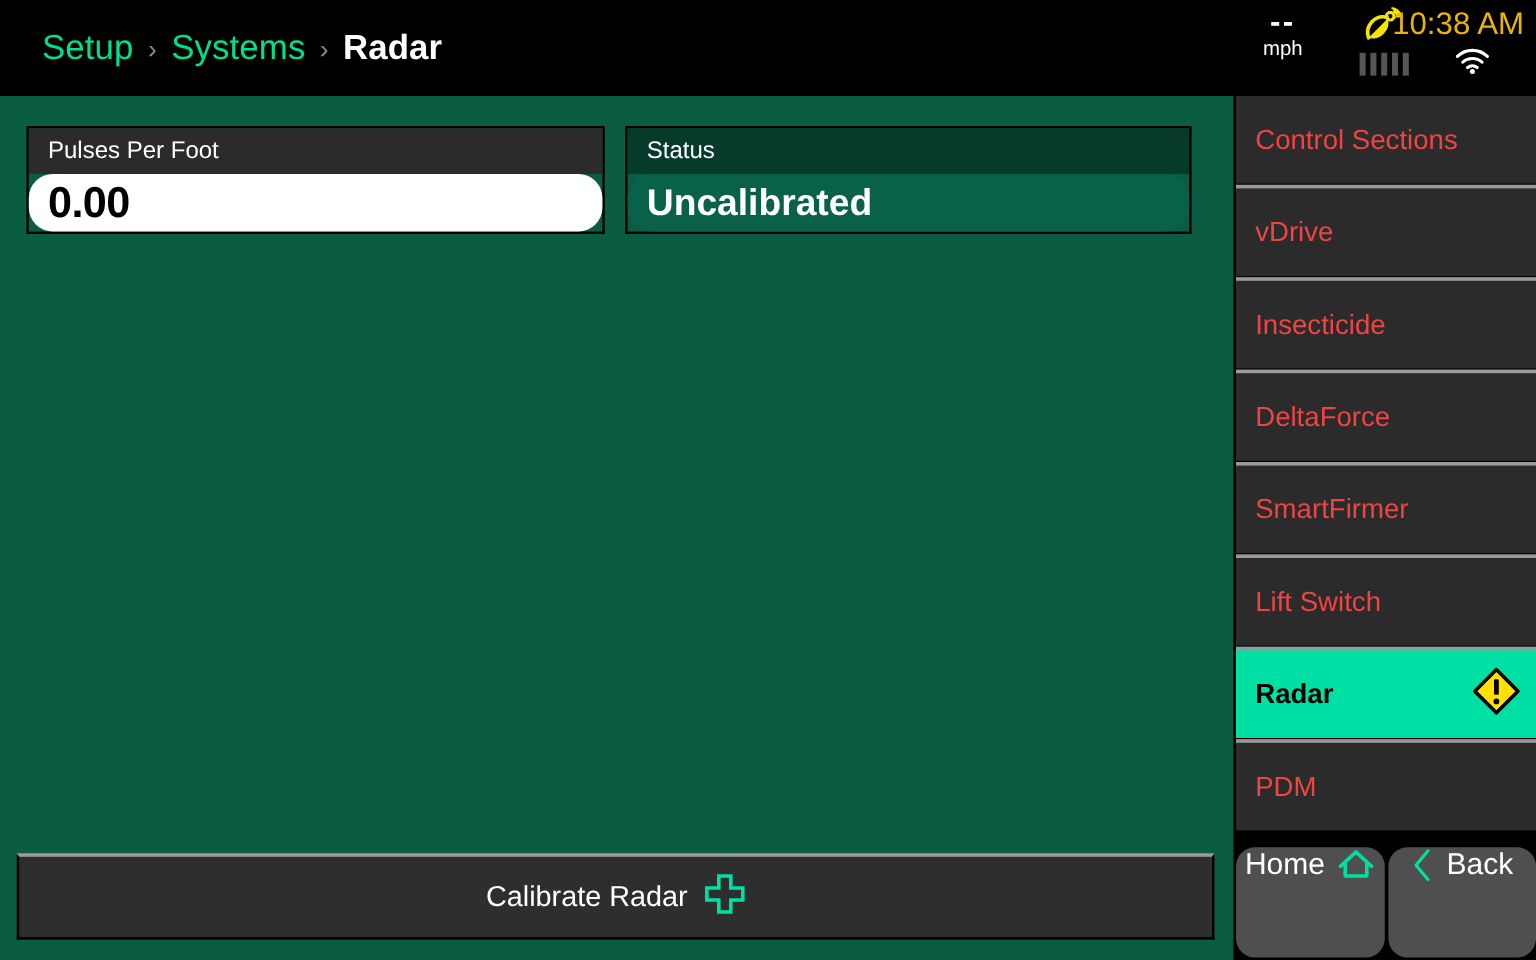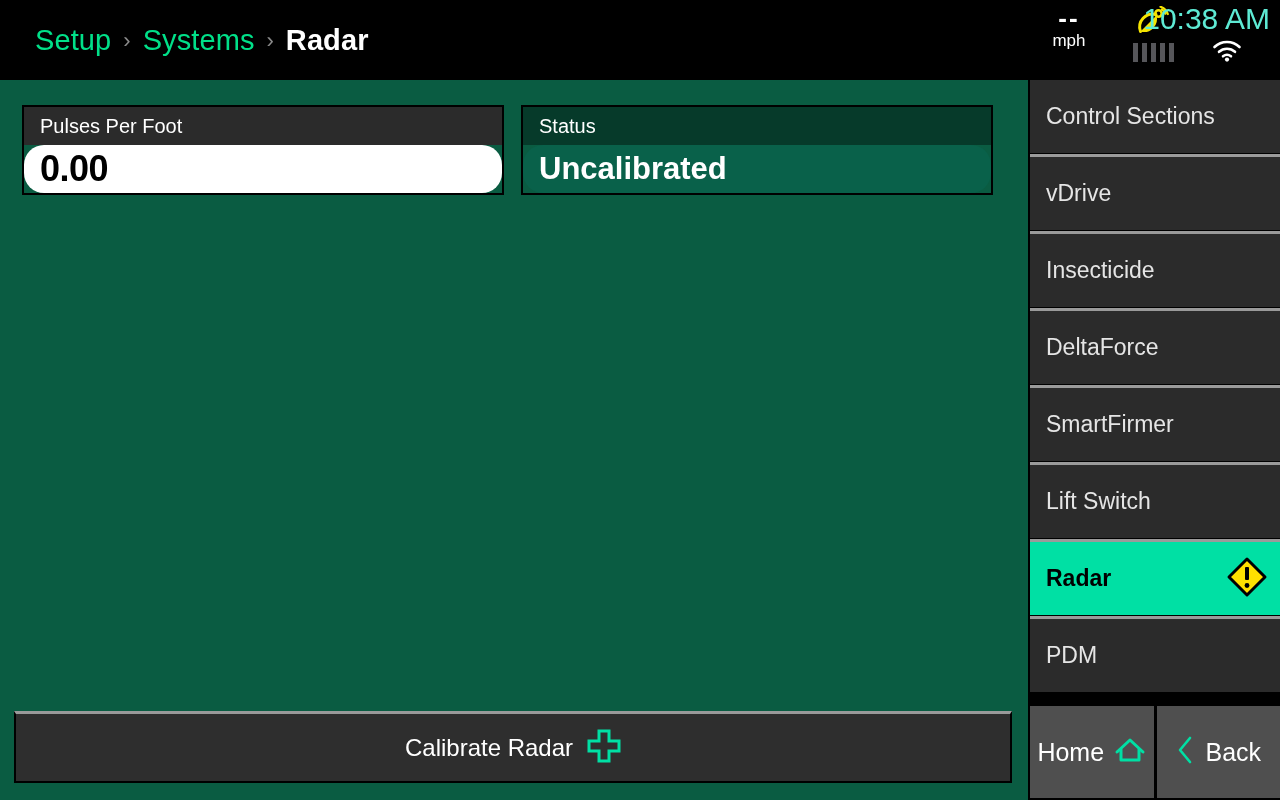--- a/index.html
+++ b/index.html
@@ -90,22 +90,22 @@
   }
   .sb-bars i {
     display: block;
     width: 5px;
     height: 19px;
     background: #56565a;
   }
   .sb-clock {
     position: absolute;
     right: 10px; top: 5px;
-    color: #5eead4;
-    font-size: 30px;
+    color: #eab308;
+    font-size: 26px;
     line-height: 28px;
   }
   .sb-wifi {
     position: absolute;
     right: 38px; top: 40px;
   }
 
   
   #content {
     position: absolute;
@@ -198,21 +198,21 @@
     box-sizing: border-box;
     display: flex;
     align-items: center;
     justify-content: space-between;
     padding: 0 12px 0 16px;
     cursor: pointer;
   }
   .menu-item:first-child { border-top: none; height: 73px; }
   .menu-item + .menu-item { margin-top: 1px; }
   .menu-item .mlabel {
-    color: #e5e5e5;
+    color: #ef4444;
     font-size: 23px;
   }
   .menu-item.selected {
     background: #00e0a4;
   }
   .menu-item.selected .mlabel {
     color: #000000;
     font-weight: bold;
   }
 
@@ -223,24 +223,25 @@
     bottom: 2px;
     width: 250px;
     height: 92px;
     display: flex;
     gap: 3px;
   }
   .nav-btn {
     flex: 1;
     background: #4f4f4f;
     display: flex;
-    align-items: center;
+    align-items: flex-start;
     justify-content: center;
     gap: 10px;
     cursor: pointer;
+    border-radius: 16px;
   }
   .nav-btn .nlabel {
     color: #ffffff;
     font-size: 25px;
   }
 </style>
 </head>
 <body>
 
 <div id="app">

